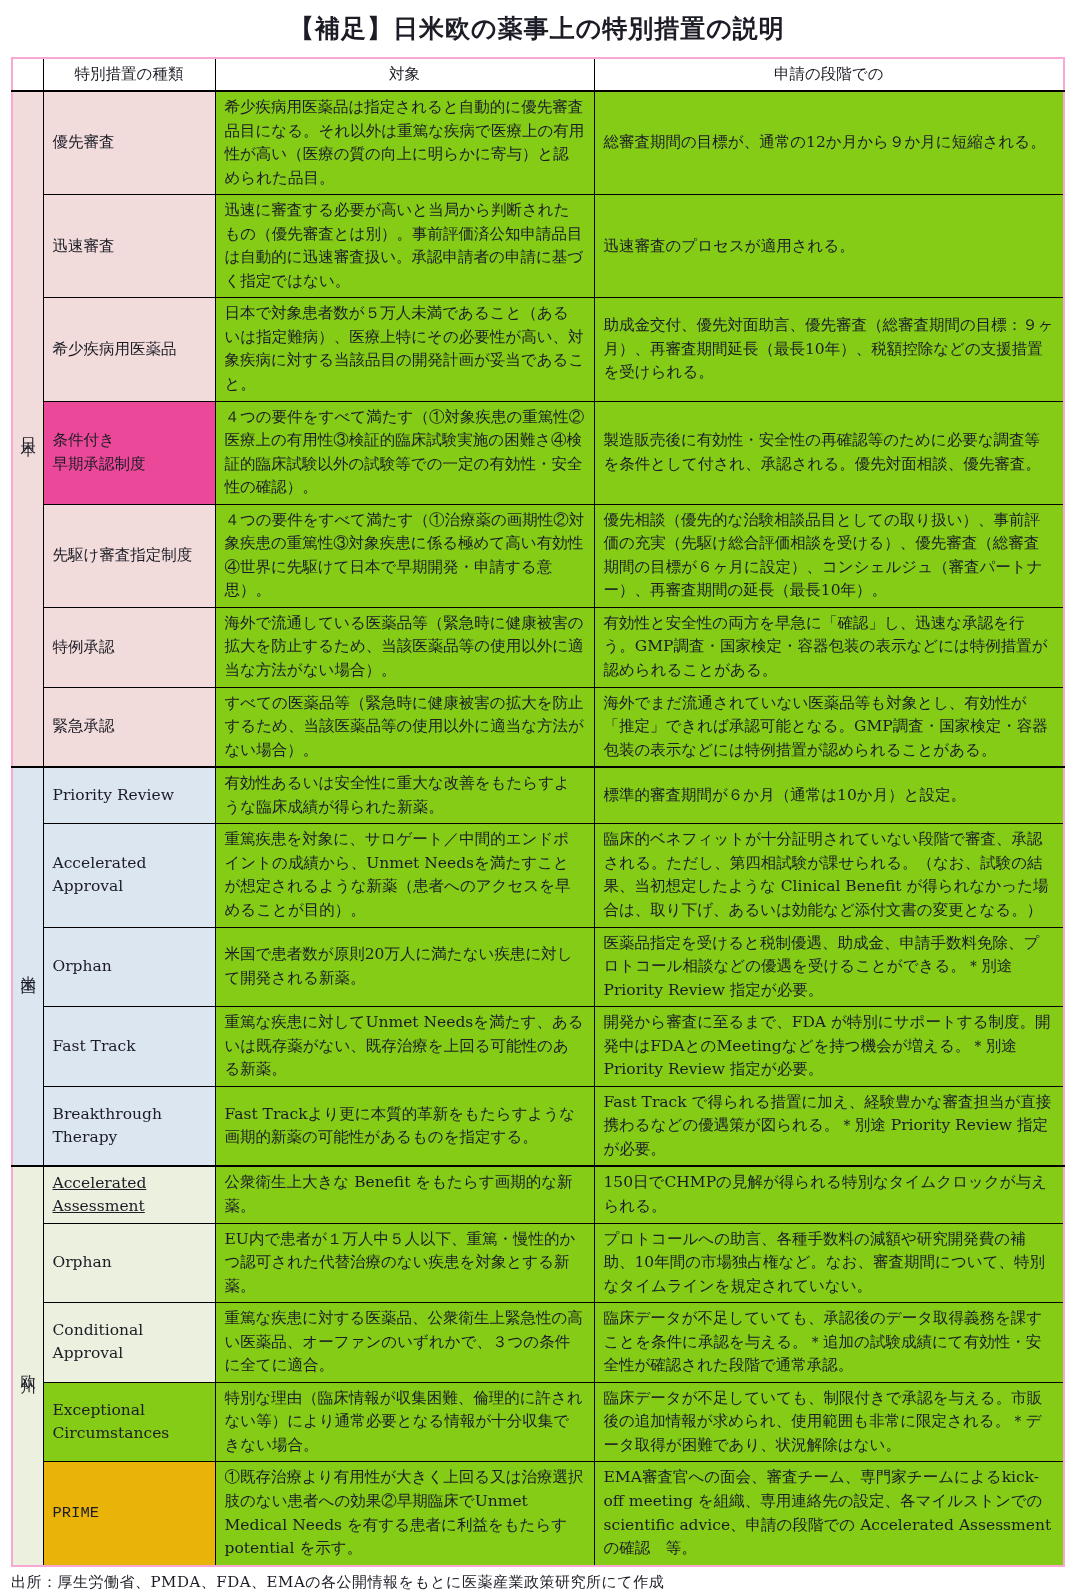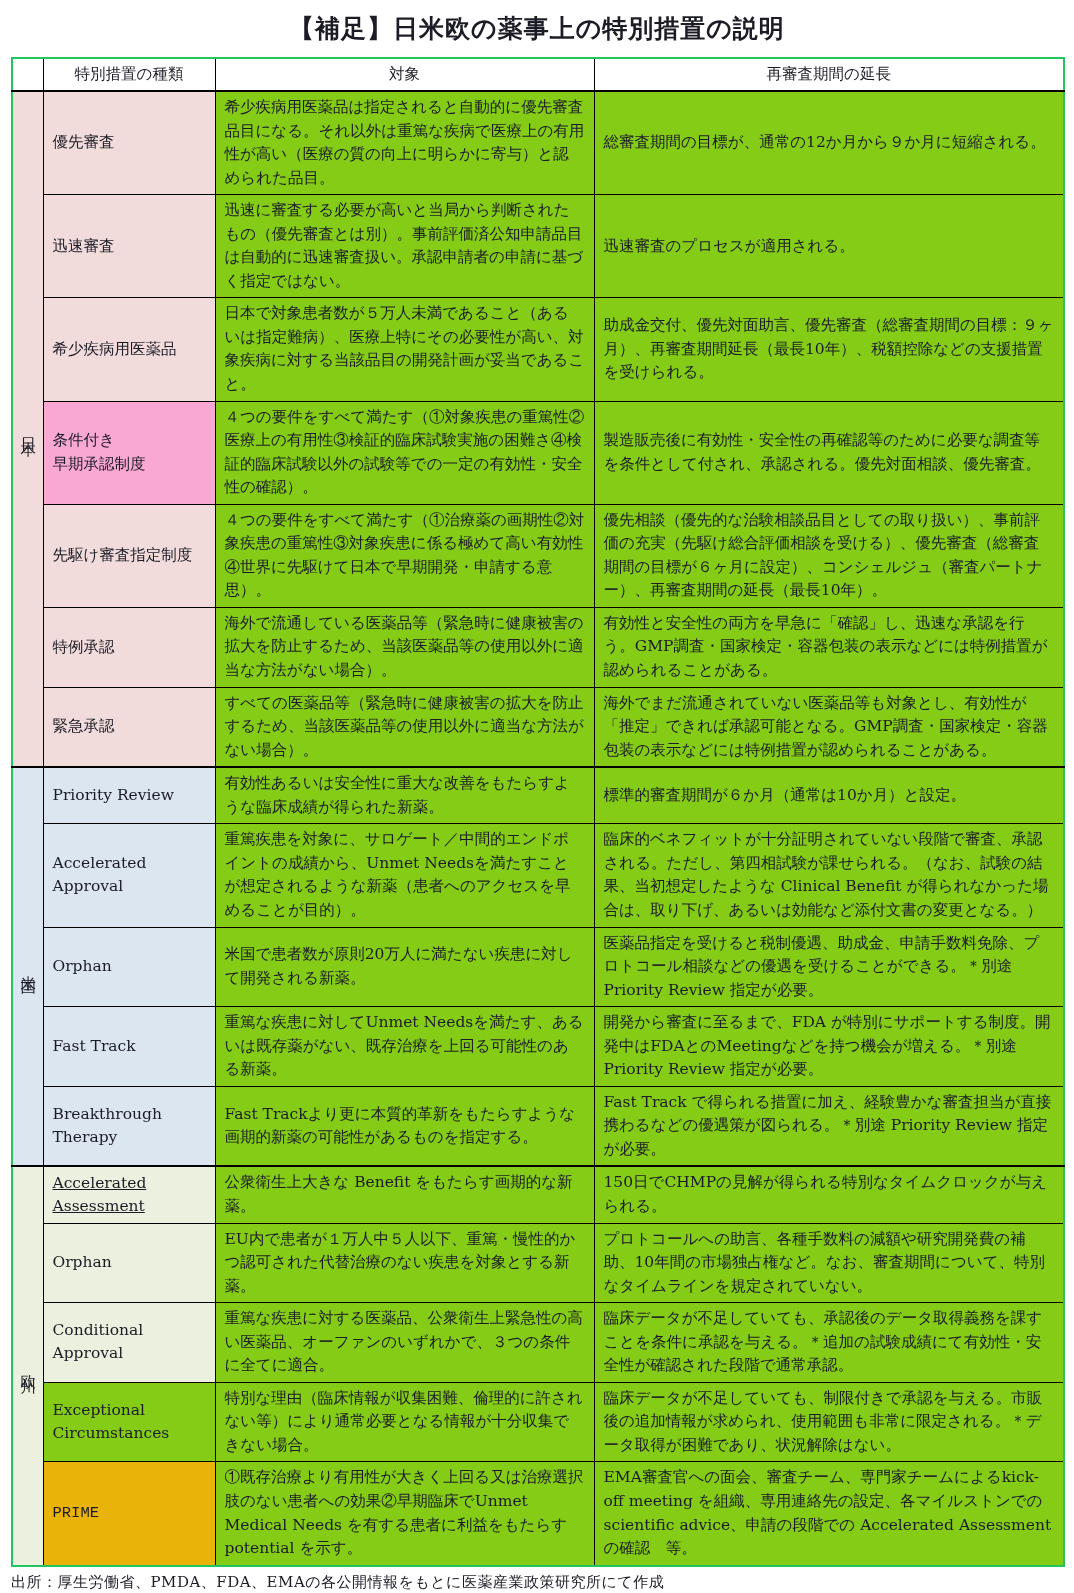--- a/index.html
+++ b/index.html
@@ -18,21 +18,21 @@
     font-size: 25px;
     font-weight: bold;
     text-align: center;
     letter-spacing: 1px;
     margin: 6px 0 12px 0;
   }
   table.measures-table {
     border-collapse: collapse;
     table-layout: fixed;
     width: 1052px;
-    border: 2px solid #22c55e;
+    border: 2px solid #f9a8d4;
     padding-left: 28px;
   }
   col.region-col  { width: 31px; }
   col.type-col    { width: 172px; }
   col.target-col  { width: 379px; }
   col.content-col { width: 470px; }
   th, td {
     border: 1px solid #000;
     font-size: 15.5px;
     font-weight: normal;
@@ -84,42 +84,42 @@
       <col class="region-col">
       <col class="type-col">
       <col class="target-col">
       <col class="content-col">
     </colgroup>
     <thead>
       <tr>
         <th></th>
         <th>特別措置の種類</th>
         <th>対象</th>
-        <th>再審査期間の延長</th>
+        <th>申請の段階での</th>
       </tr>
     </thead>
     <tbody id="table-body">
         <tr class="group-start">
           <td class="region-cell" rowspan="7" style="background-color: rgb(242, 220, 219);">日本</td>
           <td class="type-cell" style="background-color: rgb(242, 220, 219);">優先審査</td>
           <td class="target-cell">希少疾病用医薬品は指定されると自動的に優先審査品目になる。それ以外は重篤な疾病で医療上の有用性が高い（医療の質の向上に明らかに寄与）と認められた品目。</td>
           <td class="content-cell">総審査期間の目標が、通常の12か月から９か月に短縮される。</td>
         </tr>
         <tr>
           <td class="type-cell" style="background-color: rgb(242, 220, 219);">迅速審査</td>
           <td class="target-cell">迅速に審査する必要が高いと当局から判断されたもの（優先審査とは別）。事前評価済公知申請品目は自動的に迅速審査扱い。承認申請者の申請に基づく指定ではない。</td>
           <td class="content-cell">迅速審査のプロセスが適用される。</td>
         </tr>
         <tr>
           <td class="type-cell" style="background-color: rgb(242, 220, 219);">希少疾病用医薬品</td>
           <td class="target-cell">日本で対象患者数が５万人未満であること（あるいは指定難病）、医療上特にその必要性が高い、対象疾病に対する当該品目の開発計画が妥当であること。</td>
           <td class="content-cell">助成金交付、優先対面助言、優先審査（総審査期間の目標：９ヶ月）、再審査期間延長（最長10年）、税額控除などの支援措置を受けられる。</td>
         </tr>
         <tr>
-          <td class="type-cell" style="background-color: #f9a8d4;">条件付き
+          <td class="type-cell" style="background-color: #ec4899;">条件付き
 早期承認制度</td>
           <td class="target-cell">４つの要件をすべて満たす（①対象疾患の重篤性②医療上の有用性③検証的臨床試験実施の困難さ④検証的臨床試験以外の試験等での一定の有効性・安全性の確認）。</td>
           <td class="content-cell">製造販売後に有効性・安全性の再確認等のために必要な調査等を条件として付され、承認される。優先対面相談、優先審査。</td>
         </tr>
         <tr>
           <td class="type-cell" style="background-color: rgb(242, 220, 219);">先駆け審査指定制度</td>
           <td class="target-cell">４つの要件をすべて満たす（①治療薬の画期性②対象疾患の重篤性③対象疾患に係る極めて高い有効性④世界に先駆けて日本で早期開発・申請する意思）。</td>
           <td class="content-cell">優先相談（優先的な治験相談品目としての取り扱い）、事前評価の充実（先駆け総合評価相談を受ける）、優先審査（総審査期間の目標が６ヶ月に設定）、コンシェルジュ（審査パートナー）、再審査期間の延長（最長10年）。</td>
         </tr>
         <tr>

